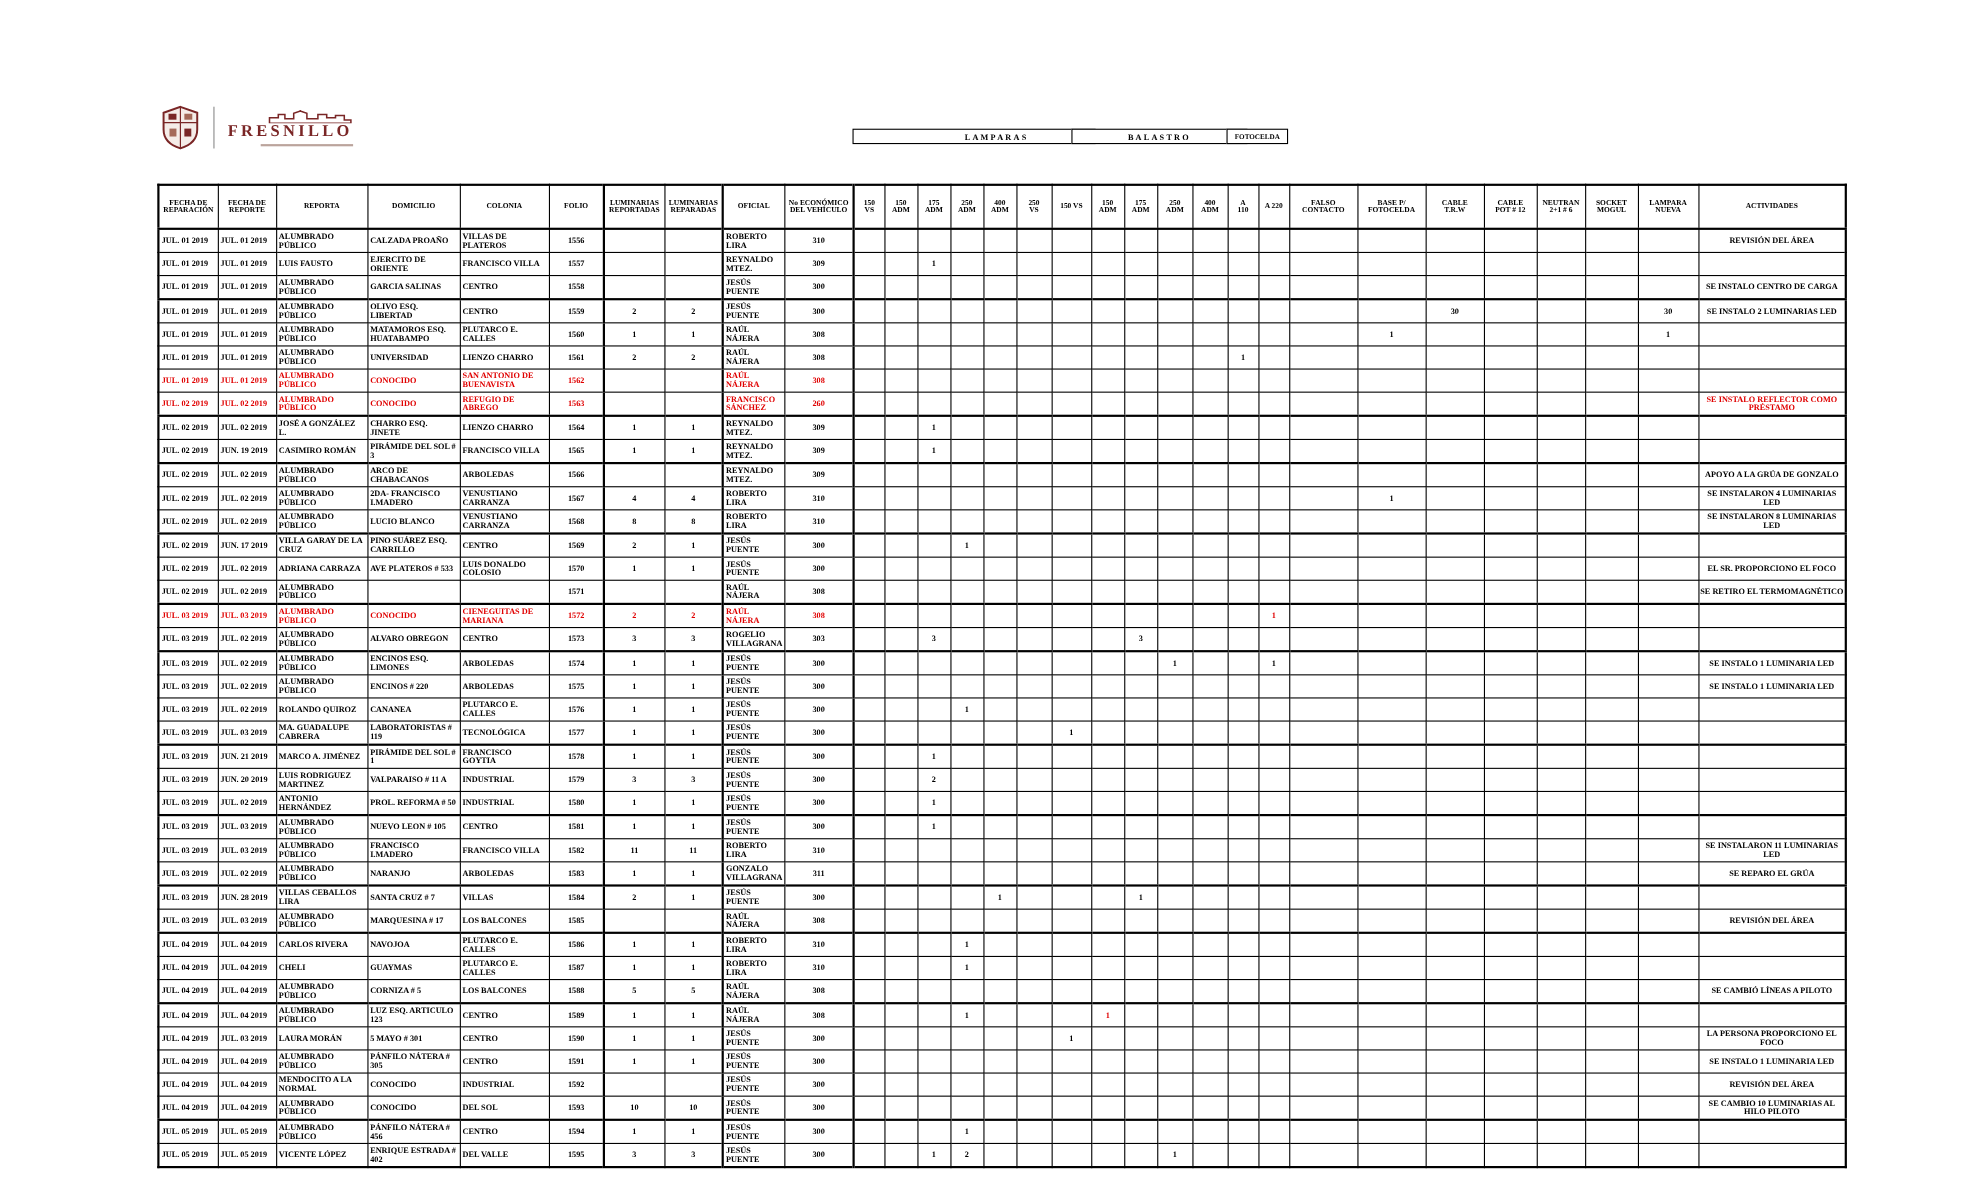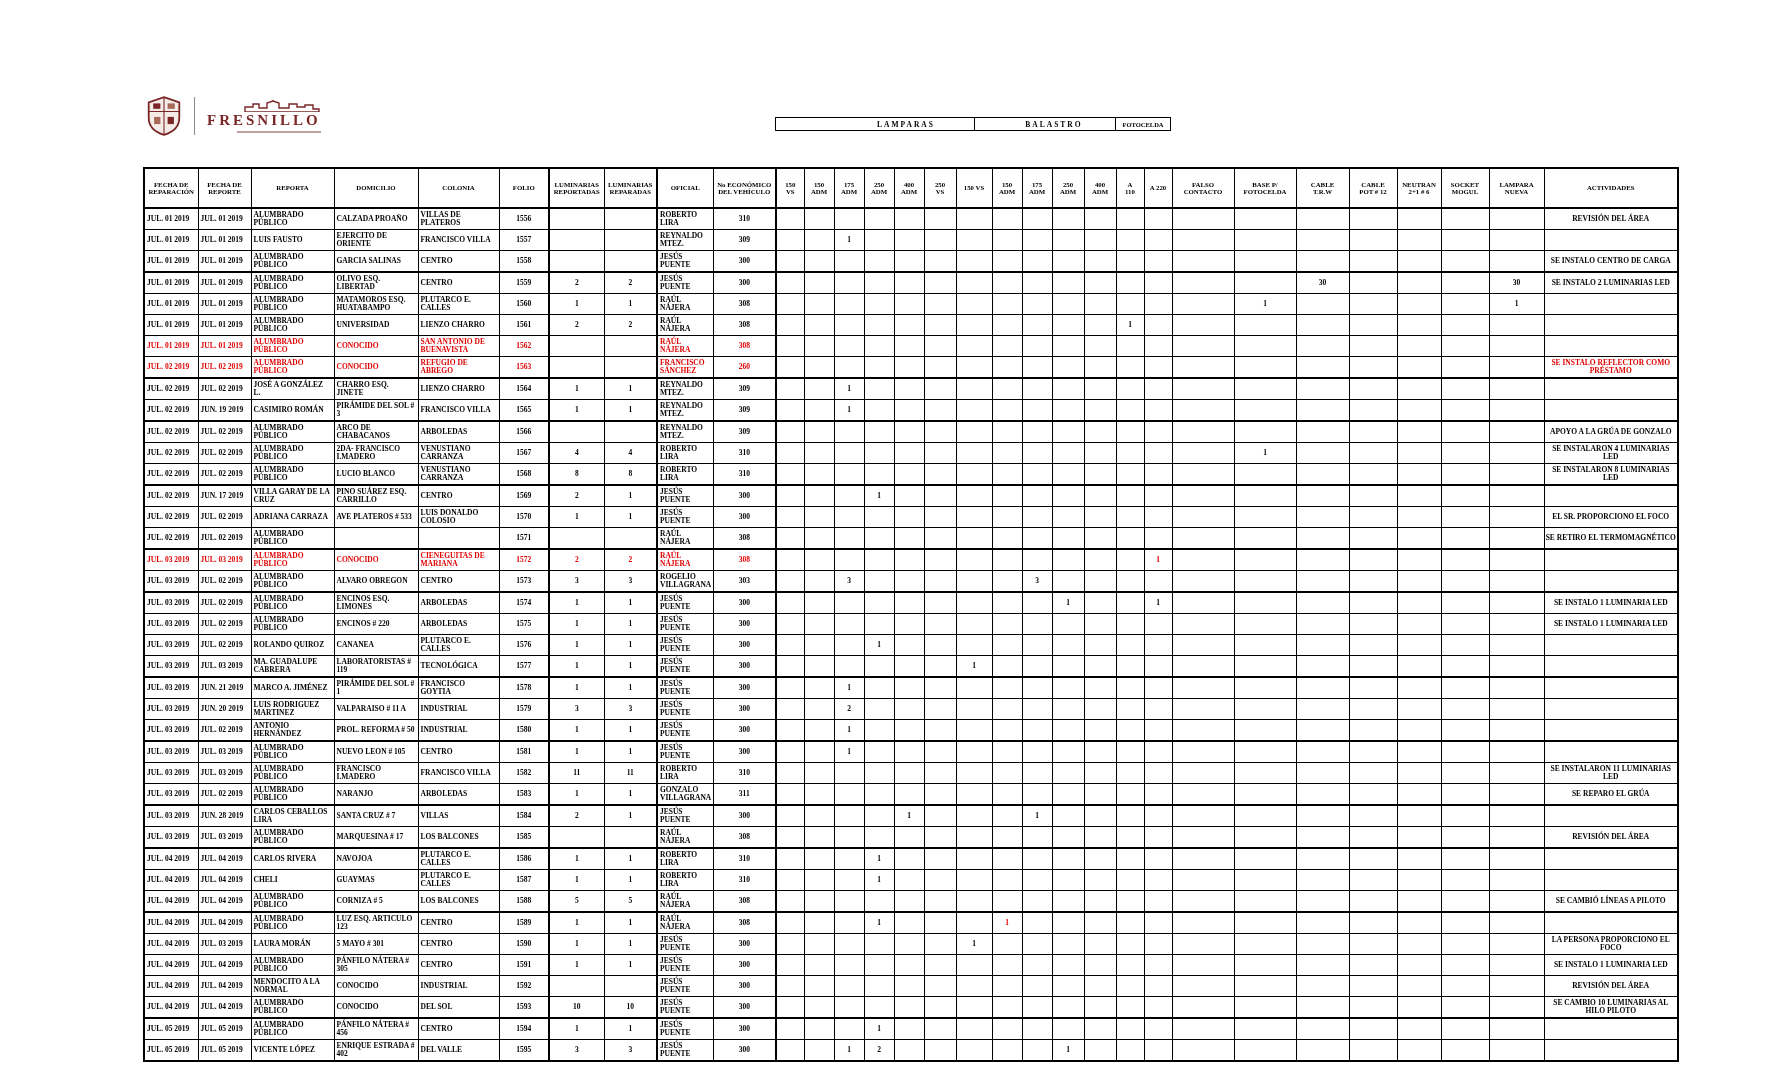--- a/index.html
+++ b/index.html
@@ -1088,21 +1088,21 @@
           <td class="c"></td>
           <td class="c"></td>
           <td class="c"></td>
           <td class="c"></td>
           <td class="c"></td>
           <td class="c">SE REPARO EL GRÚA</td>
         </tr>
         <tr class="thick">
           <td class="l">JUL. 03 2019</td>
           <td class="l">JUN. 28 2019</td>
-          <td class="l">CARLOS CEBALLOS LIRA</td>
+          <td class="l">VILLAS CEBALLOS LIRA</td>
           <td class="l">SANTA CRUZ # 7</td>
           <td class="l">VILLAS</td>
           <td class="c">1584</td>
           <td class="c">2</td>
           <td class="c">1</td>
           <td class="l">JESÚS PUENTE</td>
           <td class="c">300</td>
           <td class="c"></td>
           <td class="c"></td>
           <td class="c"></td>

